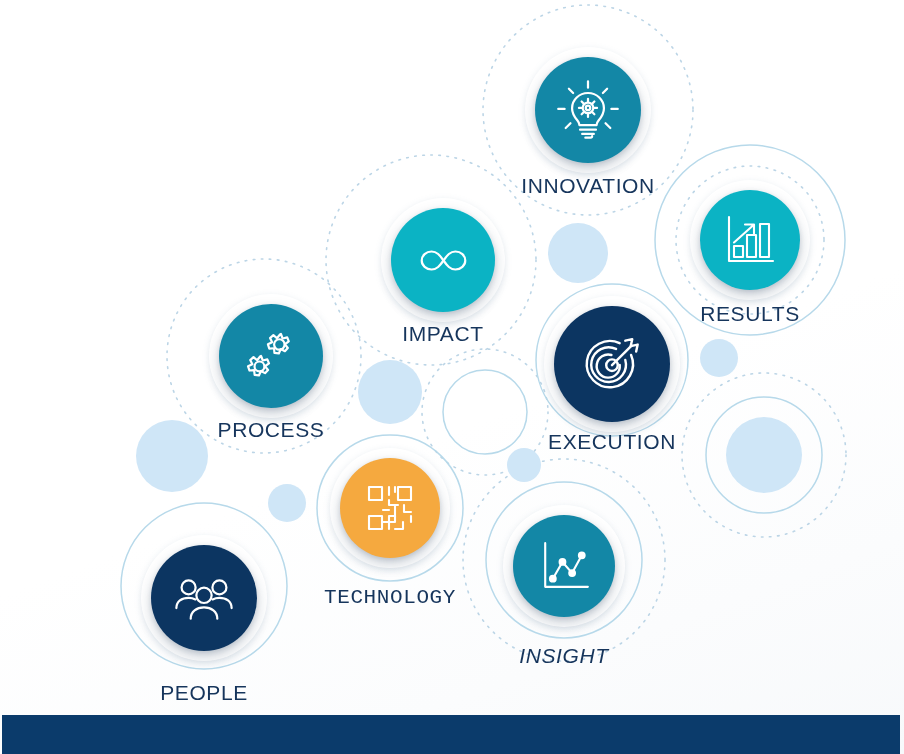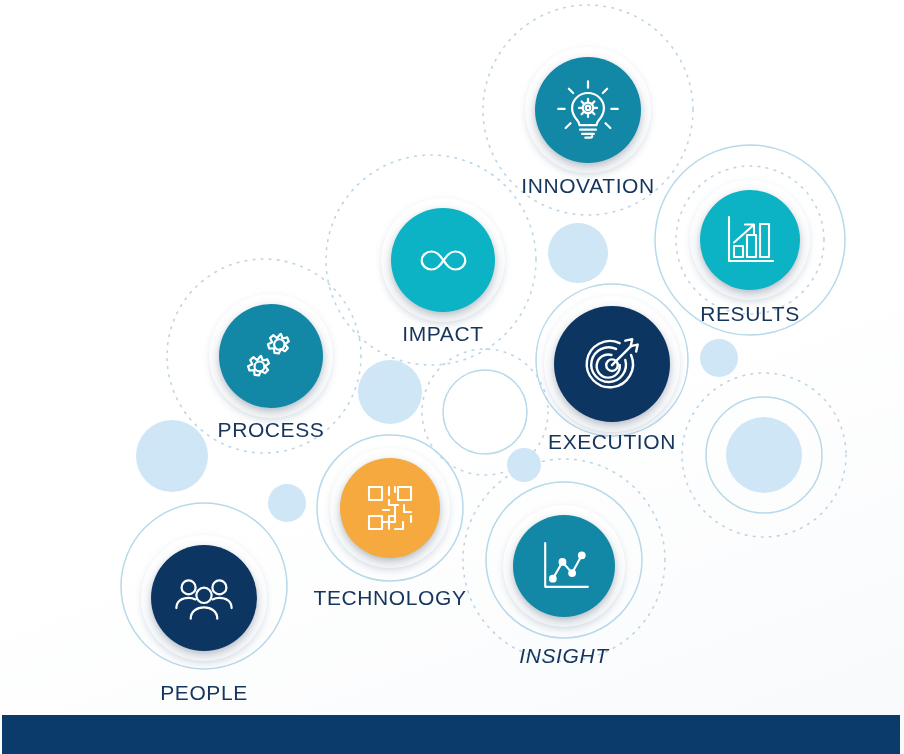--- a/index.html
+++ b/index.html
@@ -148,21 +148,21 @@
           <path d="M43.5 28.5A15 15 0 1 1 35.5 19"></path>
           <path d="M38.7 32.9a10 10 0 1 1-7.2-8.7"></path>
           <circle cx="32" cy="33" r="5"></circle>
           <path d="M32 33L48.5 16.5"></path>
           <path d="M43.5 11.8l6-1.3-1.3 6M48.2 16.5l6-1.3-1.3 6"></path>
         </g>
           </svg>
         </div>
         <div class="label" style="left: 0px; width: 904px; top: 426px; transform: translateX(160px); color: rgb(22, 53, 92);">EXECUTION</div>
       </div>
-      <div class="node" style="left: 0px; top: 0px; width: 904px; height: 754px; pointer-events: none;">
+      <div class="node" style="left: 0px; top: 0px; width: 904px; height: 754px; pointer-events: none; font-family: Liberation Mono, monospace;">
         <div class="halo" style="left: 330px; top: 448px; height: 120px; width: 120px;"></div>
         <div class="disc" style="pointer-events: auto; cursor: pointer; left: 340px; top: 458px; height: 100px; width: 100px; background: rgb(245, 169, 63);">
           <svg width="64" height="64" viewBox="0 0 64 64">
         <g fill="none" stroke="#ffffff" stroke-width="2.1" stroke-linecap="round" stroke-linejoin="round">
           <rect x="11" y="11" width="13" height="13"></rect>
           <rect x="40" y="11" width="13" height="13"></rect>
           <rect x="11" y="40" width="13" height="13"></rect>
           <path d="M31 11v8M31 24v5h6M37 11v5"></path>
           <path d="M46 29v7h7M40 29h-3v12M31 34h-6"></path>
           <path d="M31 40h6v6h-6zM31 46v7M37 53h8M45 46v7M25 46h6M53 40v6"></path>

